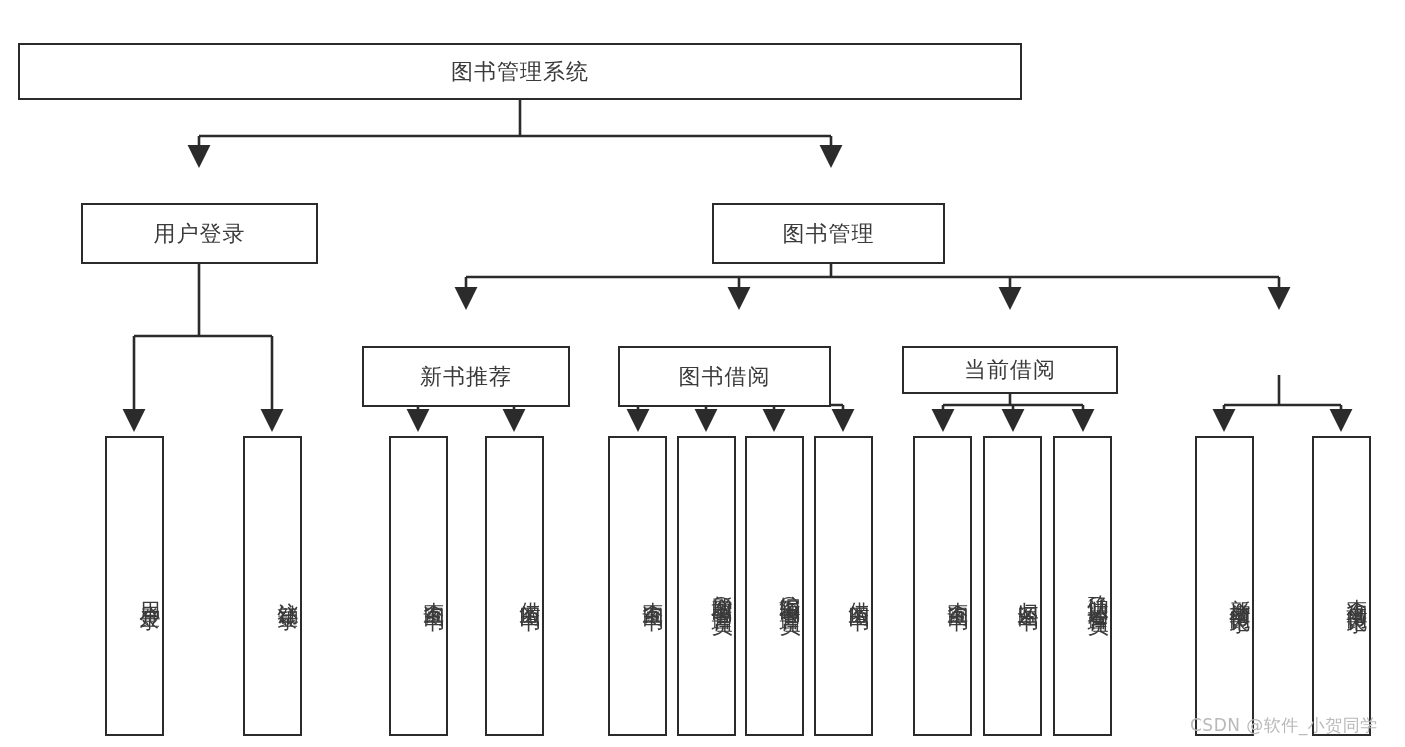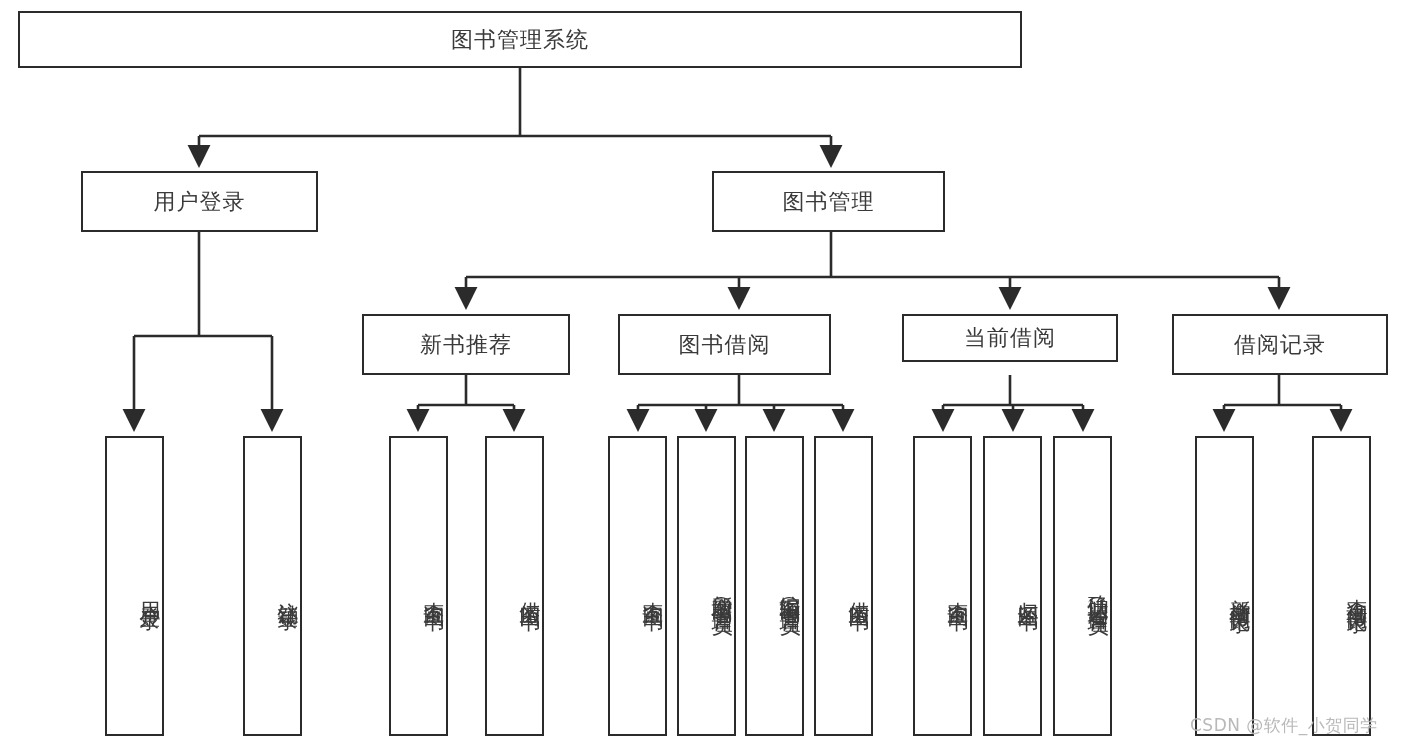--- a/index.html
+++ b/index.html
@@ -26,20 +26,21 @@
     display: flex;
     align-items: center;
     justify-content: center;
     color: #3a3a3a;
     text-align: center;
     line-height: 1.18;
   }
   .node.horiz {
     font-size: 22px;
     letter-spacing: 1px;
+    margin-top: 32px;
   }
   .node.vert {
     writing-mode: vertical-rl;
     text-orientation: upright;
     font-size: 21px;
     letter-spacing: 3px;
     padding-top: 10px;
     align-items: flex-start;
     justify-content: center;
   }
@@ -131,23 +132,20 @@
 
   <div class="node horiz" style="left:712px; top:171px; width:233px; height:61px;">
     <span class="label">图书管理</span>
   </div>
   <div class="node horiz" style="left:618px; top:314px; width:213px; height:61px;">
     <span class="label">图书借阅</span>
   </div>
   <div class="node horiz" style="left:902px; top:314px; width:216px; height:48px;">
     <span class="label">当前借阅</span>
   </div>
-  <div class="node horiz" style="left:1172px; top:314px; width:216px; height:61px;">
-    <span class="label">借阅记录</span>
-  </div>
 
   <div class="node vert" style="left:105px; top:436px; width:59px; height:300px;">
     <span class="label">用户登录</span>
   </div>
   <div class="node vert" style="left:243px; top:436px; width:59px; height:300px;">
     <span class="label">注销登录</span>
   </div>
 
   <div class="node vert" style="left:389px; top:436px; width:59px; height:300px;">
     <span class="label">查询图书</span>

